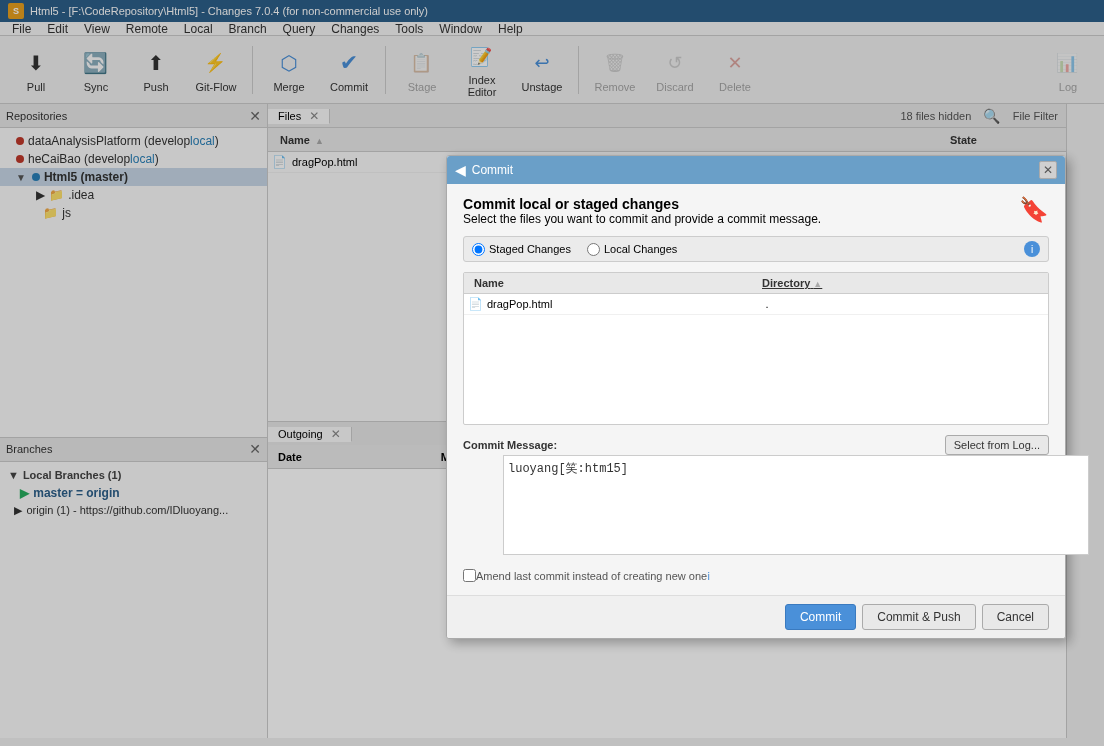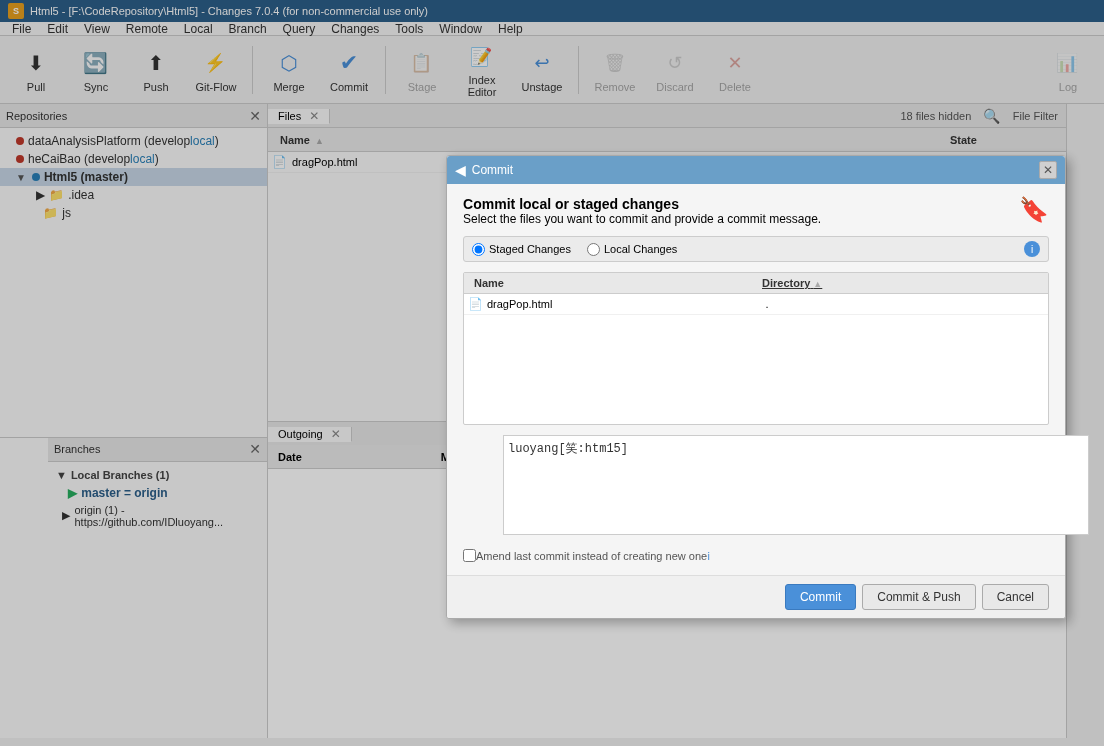--- a/index.html
+++ b/index.html
@@ -28,21 +28,21 @@
     .left-panel { width: 268px; min-width: 268px; display: flex; flex-direction: column; border-right: 1px solid #ccc; background: #fafafa; }
     .panel-header { background: #e8e8e8; border-bottom: 1px solid #ccc; height: 24px; display: flex; align-items: center; padding: 0 6px; font-size: 11px; color: #333; gap: 16px; }
     .panel-header-close { margin-left: auto; cursor: pointer; color: #666; font-size: 14px; }
     .repo-list { flex: 1; overflow-y: auto; padding: 4px 0; }
     .repo-item { padding: 2px 8px 2px 16px; cursor: pointer; display: flex; align-items: center; gap: 4px; color: #333; }
     .repo-item.active { background: #c8d8e8; }
     .repo-dot { width: 8px; height: 8px; border-radius: 50%; background: #c0392b; flex-shrink: 0; }
     .repo-dot.blue { background: #2980b9; }
     .tree-item { padding: 2px 8px 2px 28px; cursor: pointer; display: flex; align-items: center; gap: 4px; color: #333; }
     .folder-icon { color: #f0a030; }
-    .branches-panel { flex: 1; border-top: 1px solid #ccc; display: flex; flex-direction: column; padding-left: 48px; }
+    .branches-panel { flex: 1; border-top: 1px solid #ccc; display: flex; flex-direction: column; }
     .branches-list { flex: 1; overflow-y: auto; padding: 4px 0; }
     .branch-section-header { padding: 3px 8px; font-weight: bold; color: #444; display: flex; align-items: center; gap: 4px; font-size: 11px; }
     .branch-item { padding: 2px 8px 2px 20px; cursor: pointer; color: #2c5f8a; display: flex; align-items: center; gap: 4px; }
     .branch-item.active { font-weight: bold; }
     .branch-origin { padding: 2px 8px 2px 14px; cursor: pointer; color: #333; display: flex; align-items: center; gap: 4px; font-size: 11px; }
 
     
     .center-panel { flex: 1; display: flex; flex-direction: column; background: #fafafa; min-width: 0; }
     .tab { display: flex; align-items: center; padding: 0 10px; border-right: 1px solid #ccc; font-size: 11px; cursor: pointer; gap: 4px; background: #d8d8d8; }
     .tab.active { background: #fafafa; border-bottom: 1px solid #fafafa; margin-bottom: -1px; }
@@ -331,20 +331,26 @@
           <div class="modal-file-row">
             <span class="modal-file-icon">📄</span>
             <span style="flex:1; font-size:11px;">dragPop.html</span>
             <span style="flex:1; font-size:11px;">.</span>
           </div>
           <div class="modal-scroll-area"></div>
         </div>
       </div>
 
       <div>
+        <div class="commit-msg-row">
+          <span class="commit-msg-label">Commit Message:</span>
+          <button class="select-log-btn">
+            <span>Select from Log...</span>
+          </button>
+        </div>
         <textarea class="commit-message-input" style="">luoyang[笑:htm15]</textarea>
       </div>
 
       <div class="amend-row">
         <input type="checkbox" style="">
         <span>Amend last commit instead of creating new one</span>
         <span class="amend-info">ℹ</span>
       </div>
     </div>
 

